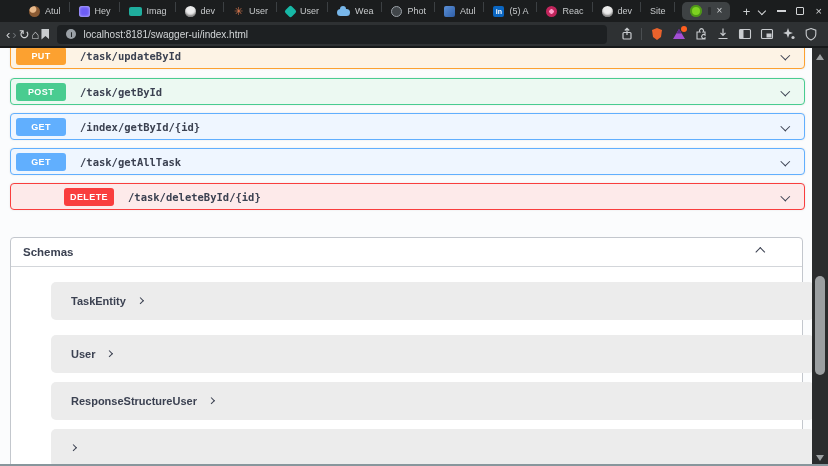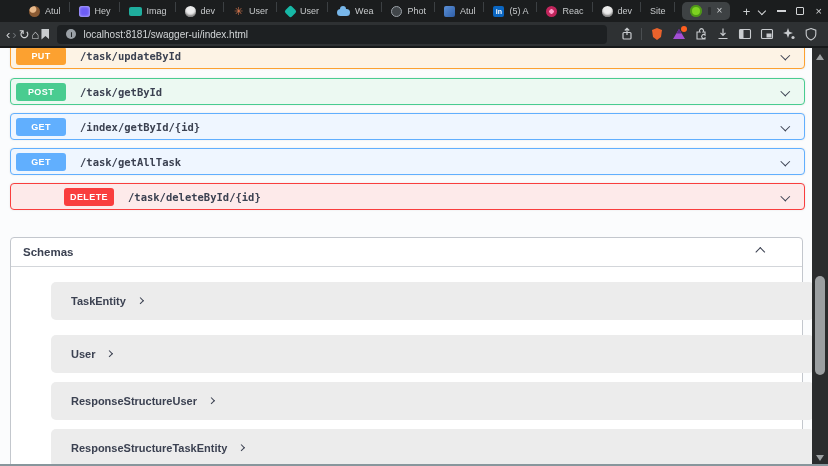--- a/index.html
+++ b/index.html
@@ -289,21 +289,20 @@
       </div>
       <div class="model-row" style="top:144px">
         <span class="model-label">ResponseStructureUser</span>
         <span class="chev right"></span>
       </div>
       <div class="model-row" style="top:97px">
         <span class="model-label">User</span>
         <span class="chev right"></span>
       </div>
       <div class="model-row" style="top:191px">
-        <span class="model-label">ResponseStructureTaskEntity</span>
         <span class="chev right"></span>
       </div>
     </div>
   </div>
 
   <div class="scrollbar">
     <div class="sb-up"></div>
     <div class="sb-thumb"></div>
     <div class="sb-down"></div>
   </div>

